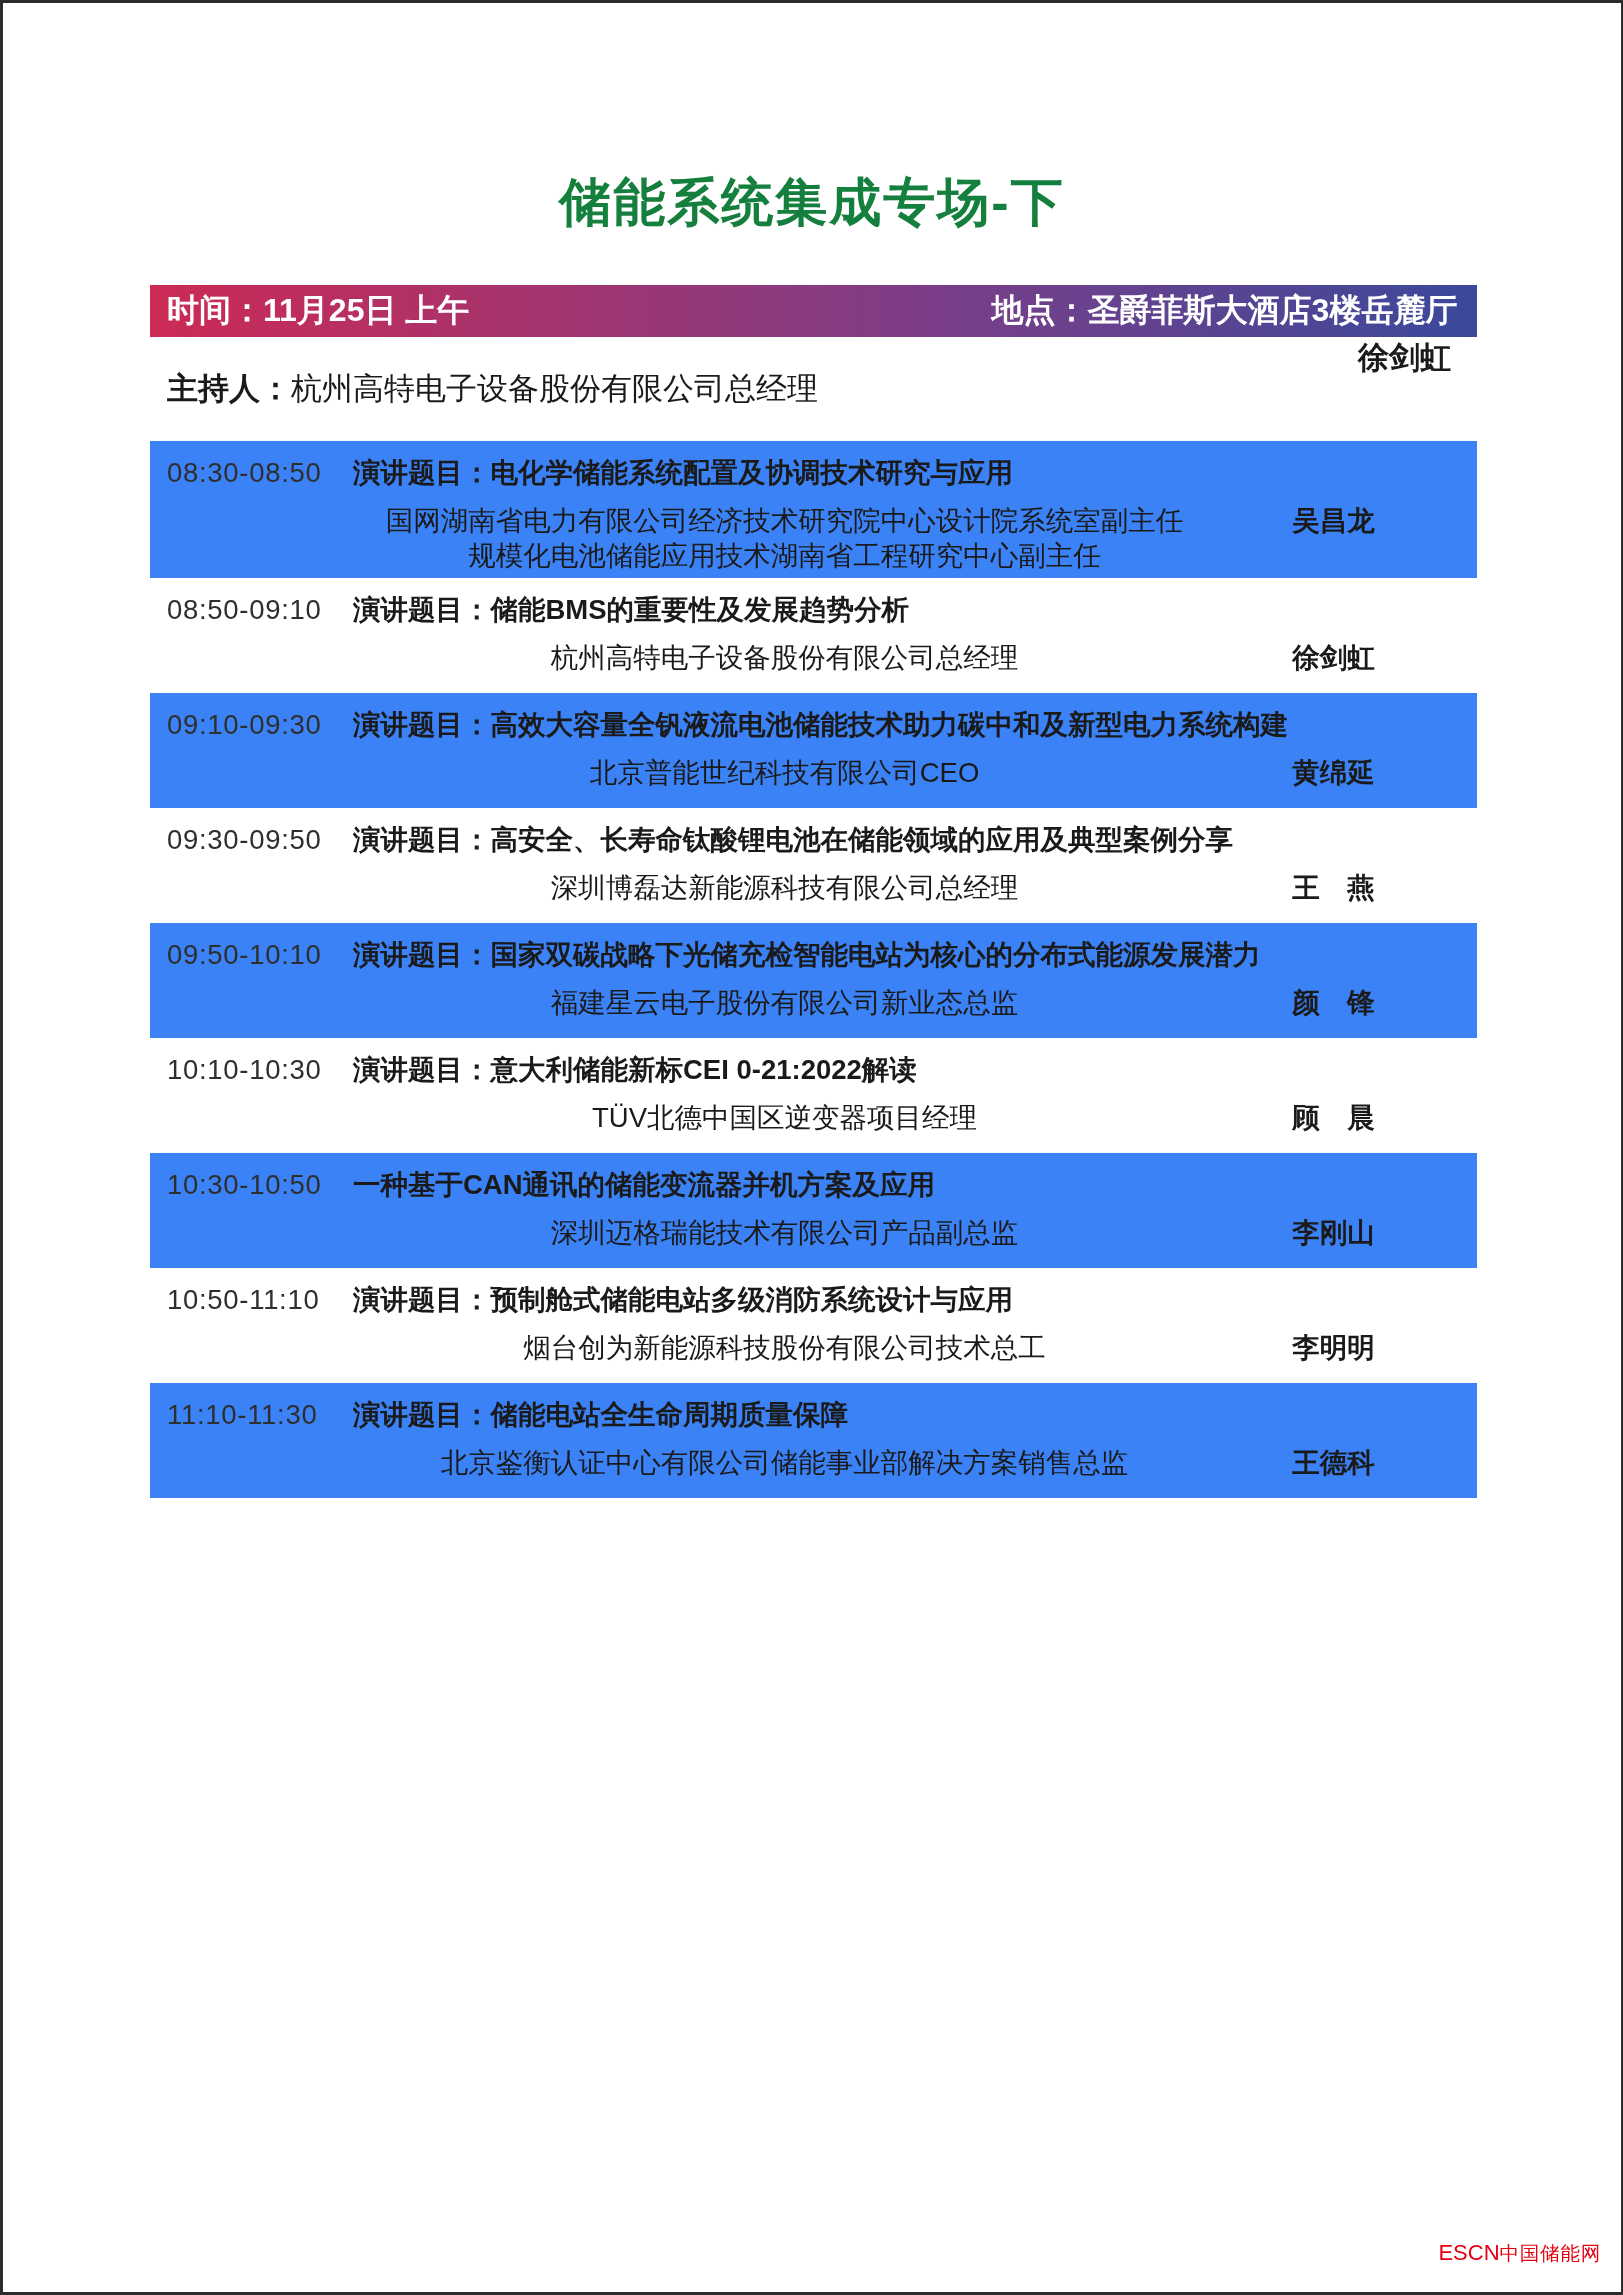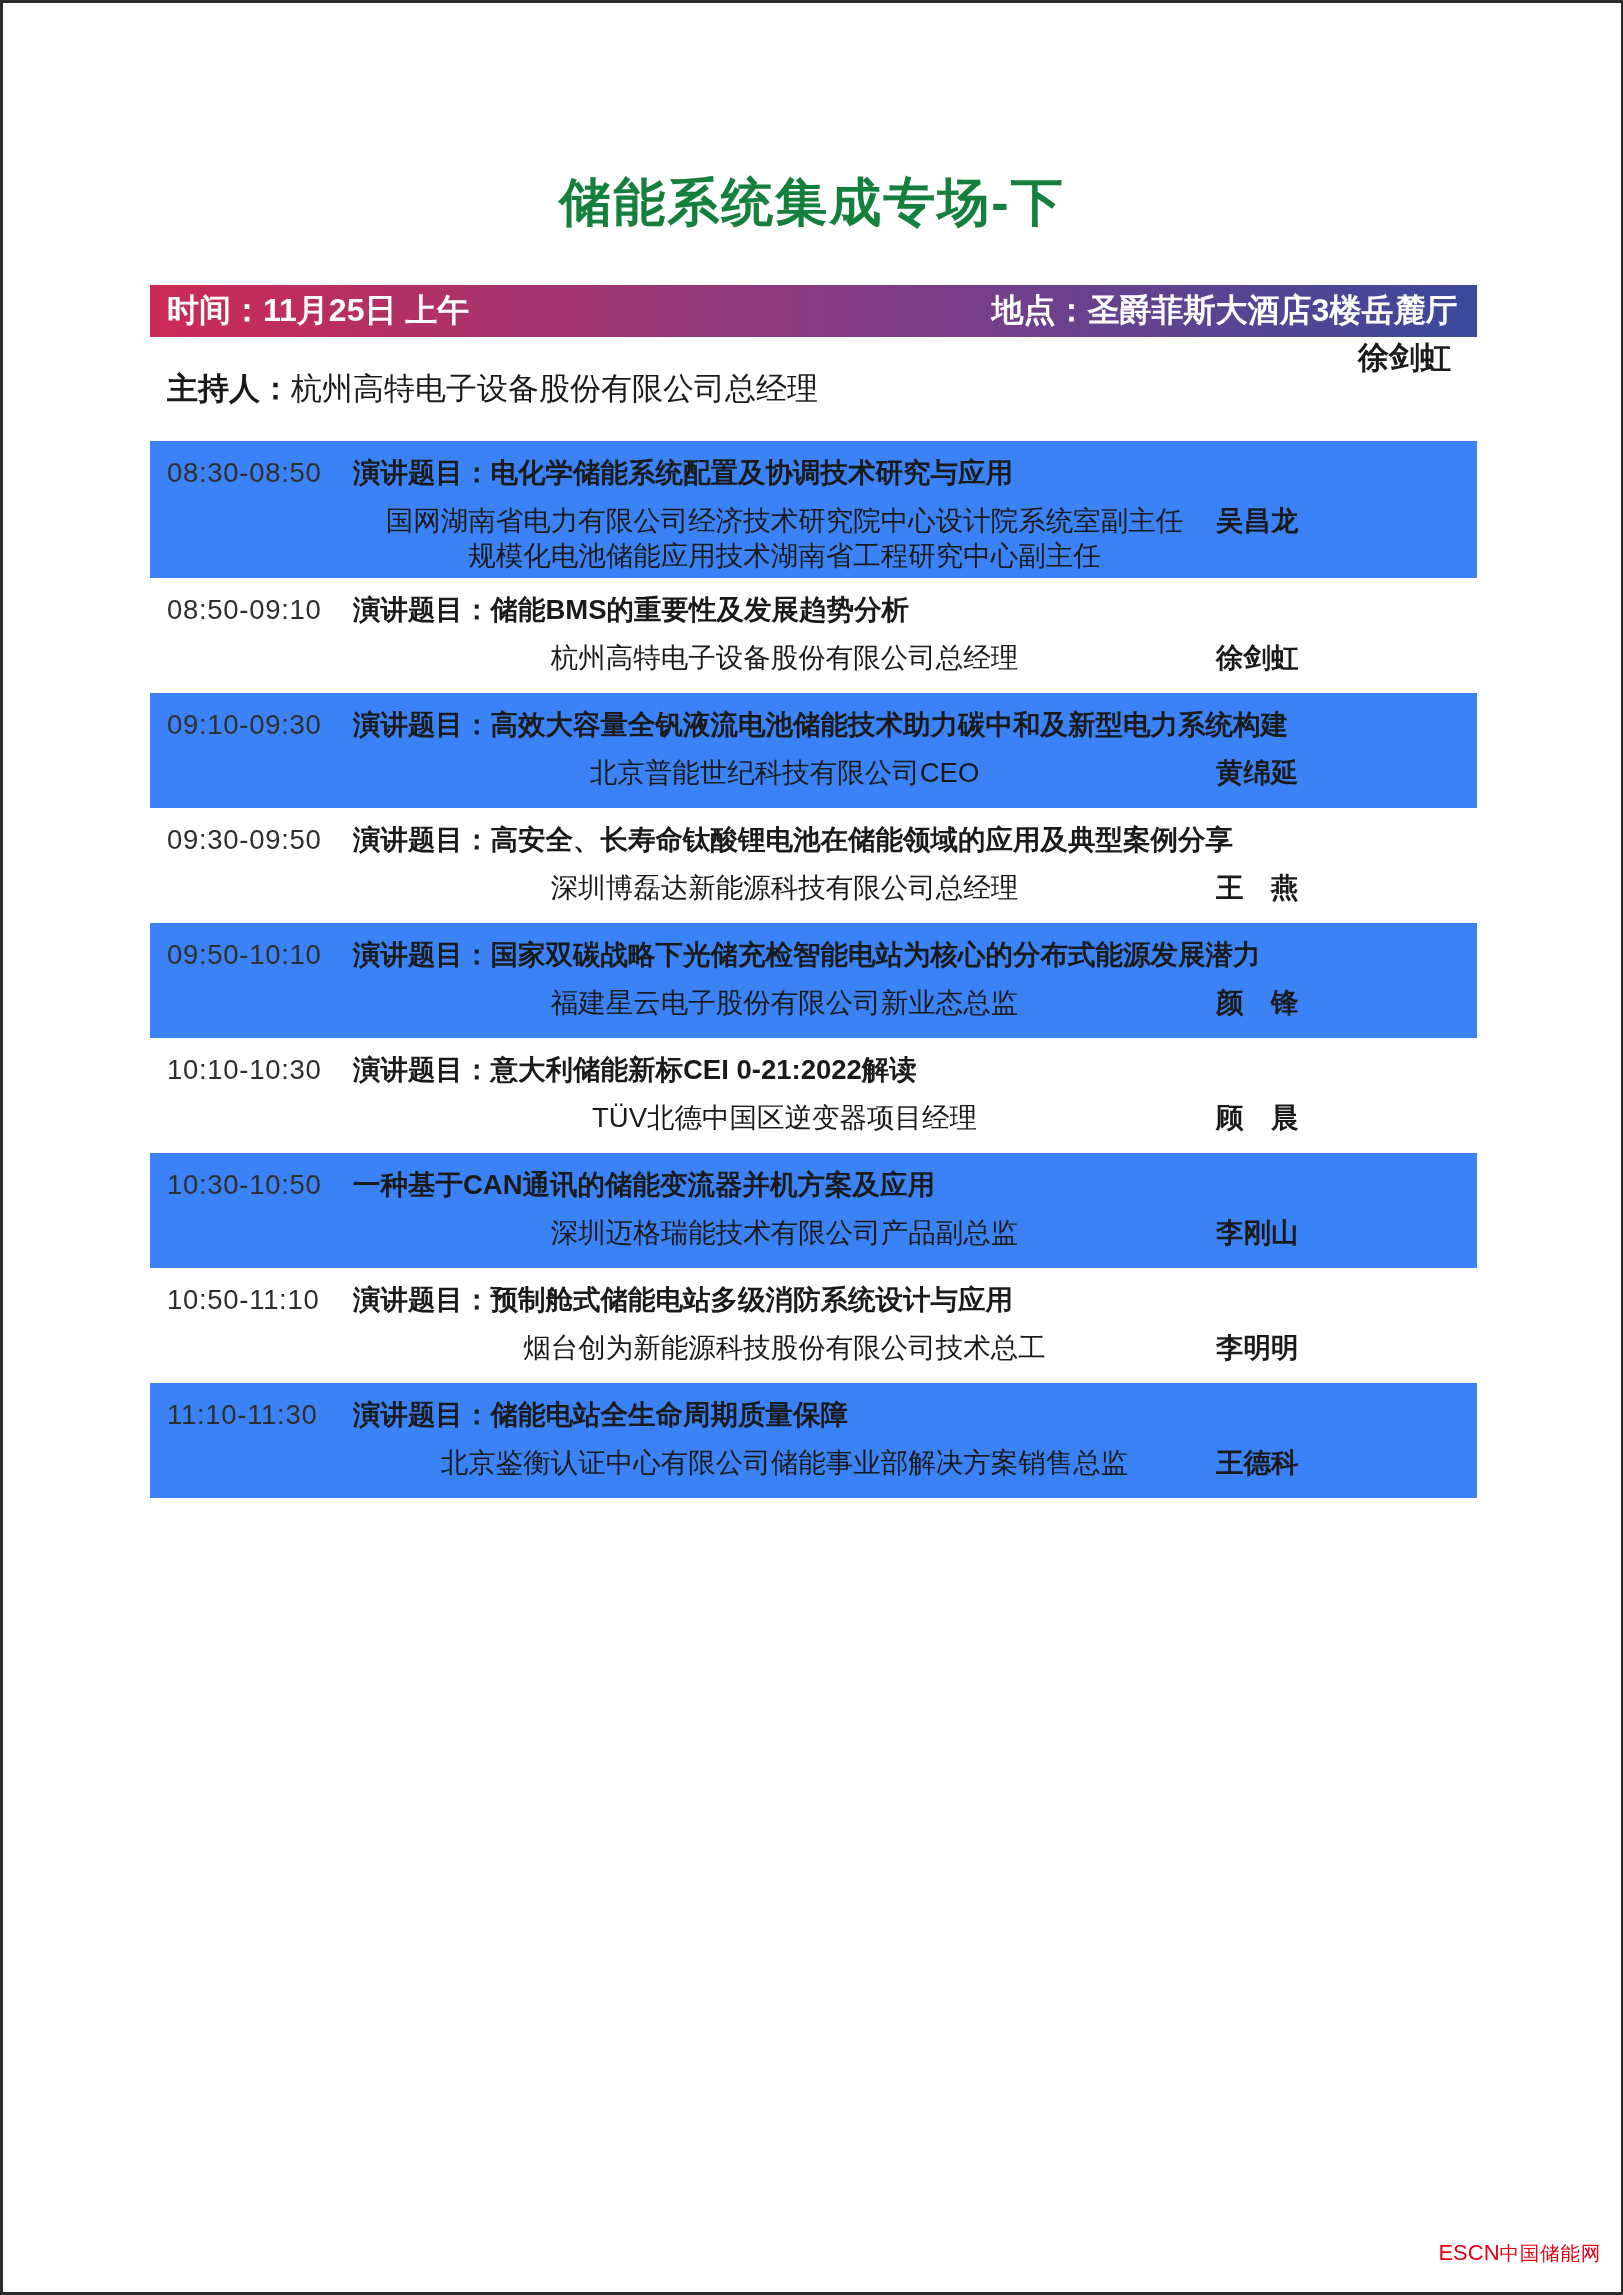--- a/index.html
+++ b/index.html
@@ -59,21 +59,21 @@
     padding:14.4px 26px 0 17px;
     height:115px;
     font-size:27.5px;
     line-height:35px;
   }
   .session-row.tall{height:137px;}
   .session-row.shaded{background:#3b82f6;}
   .cell-time{grid-column:1;grid-row:1;color:#2e2e2e;letter-spacing:0.7px;}
   .cell-title{grid-column:2/4;grid-row:1;font-weight:700;}
   .cell-affil{grid-column:2;grid-row:2;text-align:center;}
-  .cell-name{grid-column:3;grid-row:2;text-align:left;font-weight:700;align-self:start;}
+  .cell-name{grid-column:3;grid-row:2;text-align:center;font-weight:700;align-self:start;}
   .host-row .cell-name{flex:0 0 auto;}
   .footer-logo{
     position:absolute;
     right:20px;bottom:25px;
     color:#E60012;
     font-size:19.6px;
     font-weight:400;
     letter-spacing:0.7px;
     white-space:nowrap;
   }

